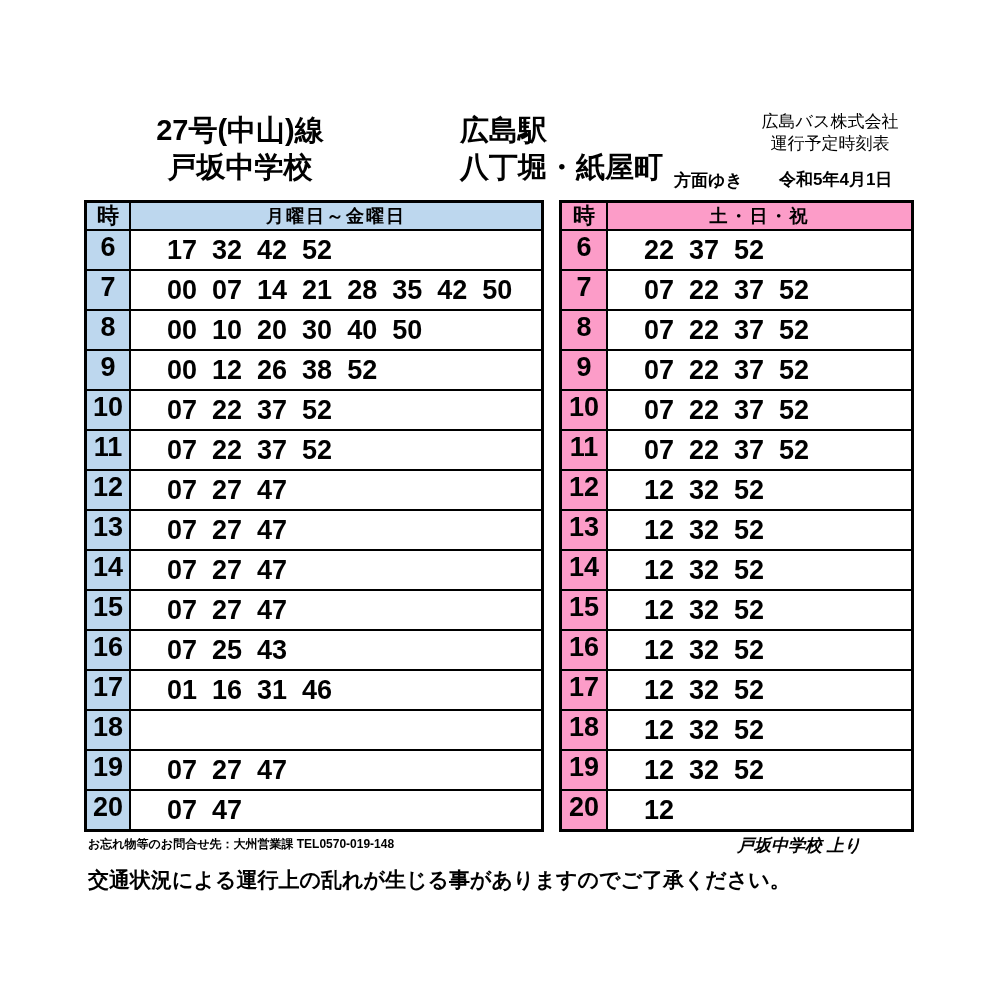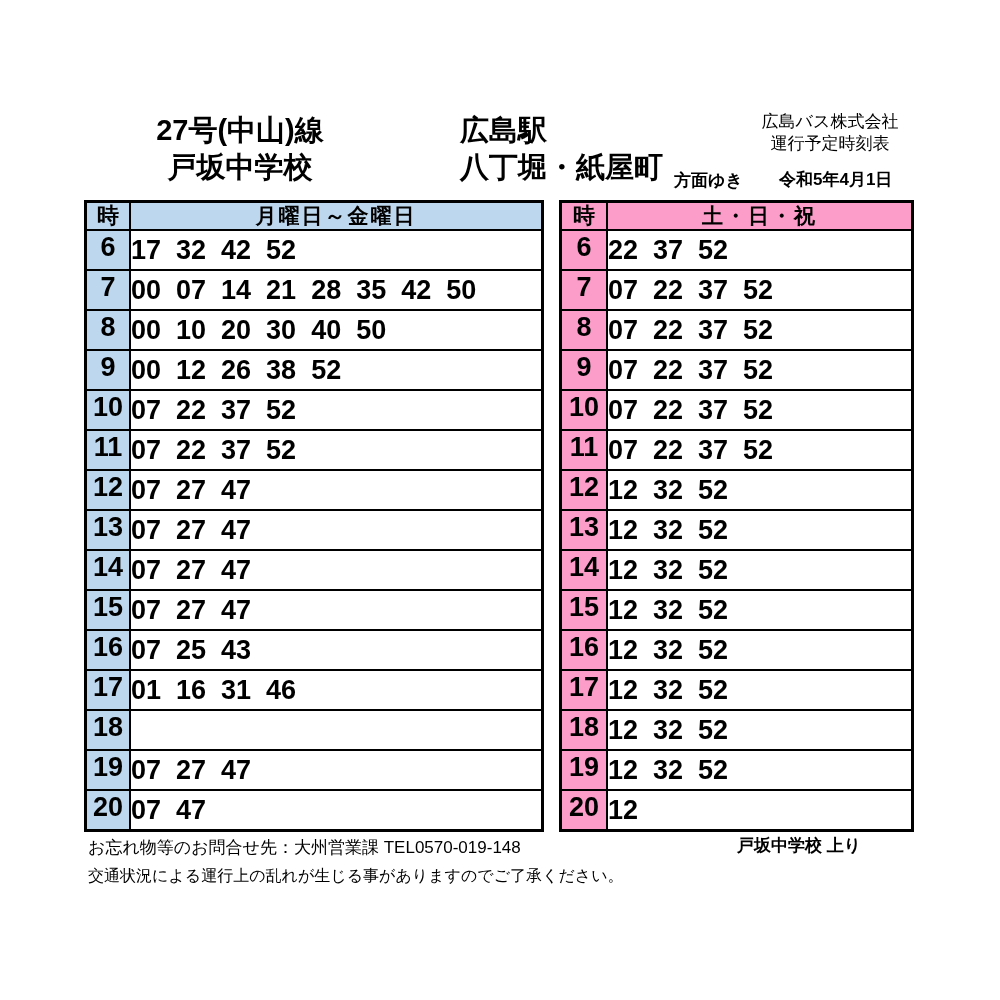--- a/index.html
+++ b/index.html
@@ -53,39 +53,39 @@
   .tt-weekday .hour-cell,.tt-weekday .hour-head,.tt-weekday .title-head{background:#BDD7EE;}
   .tt-holiday .hour-cell,.tt-holiday .hour-head,.tt-holiday .title-head{background:#FC9CC8;}
   .hour-head{
     width:44px;flex:0 0 44px;border-right:2px solid #000;box-sizing:border-box;
     display:flex;justify-content:center;align-items:center;
     font-size:22px;font-weight:bold;
   }
   .tt-holiday .hour-head{width:46px;flex:0 0 46px;}
   .title-head{
     flex:1;display:flex;justify-content:center;align-items:center;
-    font-size:21px;font-weight:bold;letter-spacing:2px;
+    font-size:18px;font-weight:bold;letter-spacing:2px;
   }
   .min-cell{
     flex:1;display:flex;align-items:flex-end;
     padding:0 0 5px 0;font-size:27px;font-weight:bold;line-height:1;
-    white-space:pre;overflow:hidden;
+    white-space:pre;overflow:hidden;margin-left:36px;
   }
   
   .footer-contact{
     position:absolute;left:88px;top:836px;
-    font-size:17px;font-weight:normal;white-space:nowrap;
+    font-size:12px;font-weight:bold;white-space:nowrap;
   }
   .footer-stop{
     position:absolute;left:737px;top:834px;
-    font-size:17px;font-weight:bold;white-space:nowrap;
+    font-size:17px;font-weight:bold;white-space:nowrap;font-style:italic;
   }
   .footer-notice{
     position:absolute;left:88px;top:866px;
-    font-size:16px;font-weight:normal;white-space:nowrap;
+    font-size:21px;font-weight:bold;white-space:nowrap;
   }
 </style>
 </head>
 <body>
 
 <div class="route-title">
   <div>27号(中山)線</div>
   <div>戸坂中学校</div>
 </div>
 

